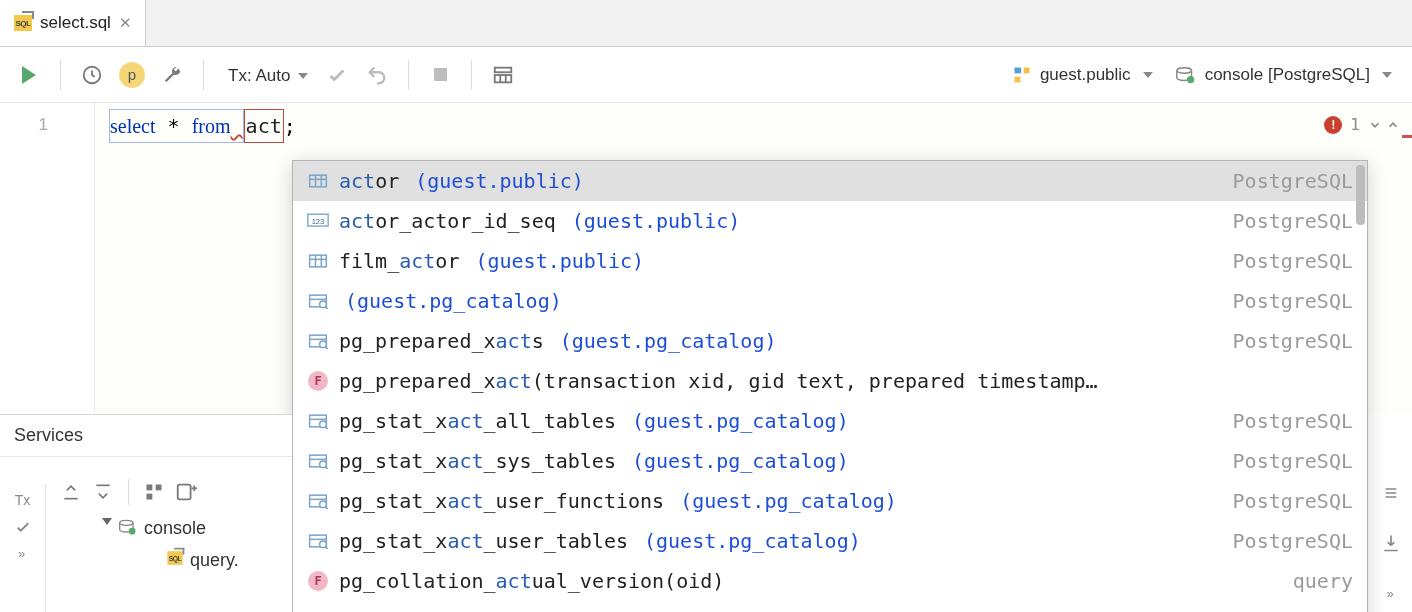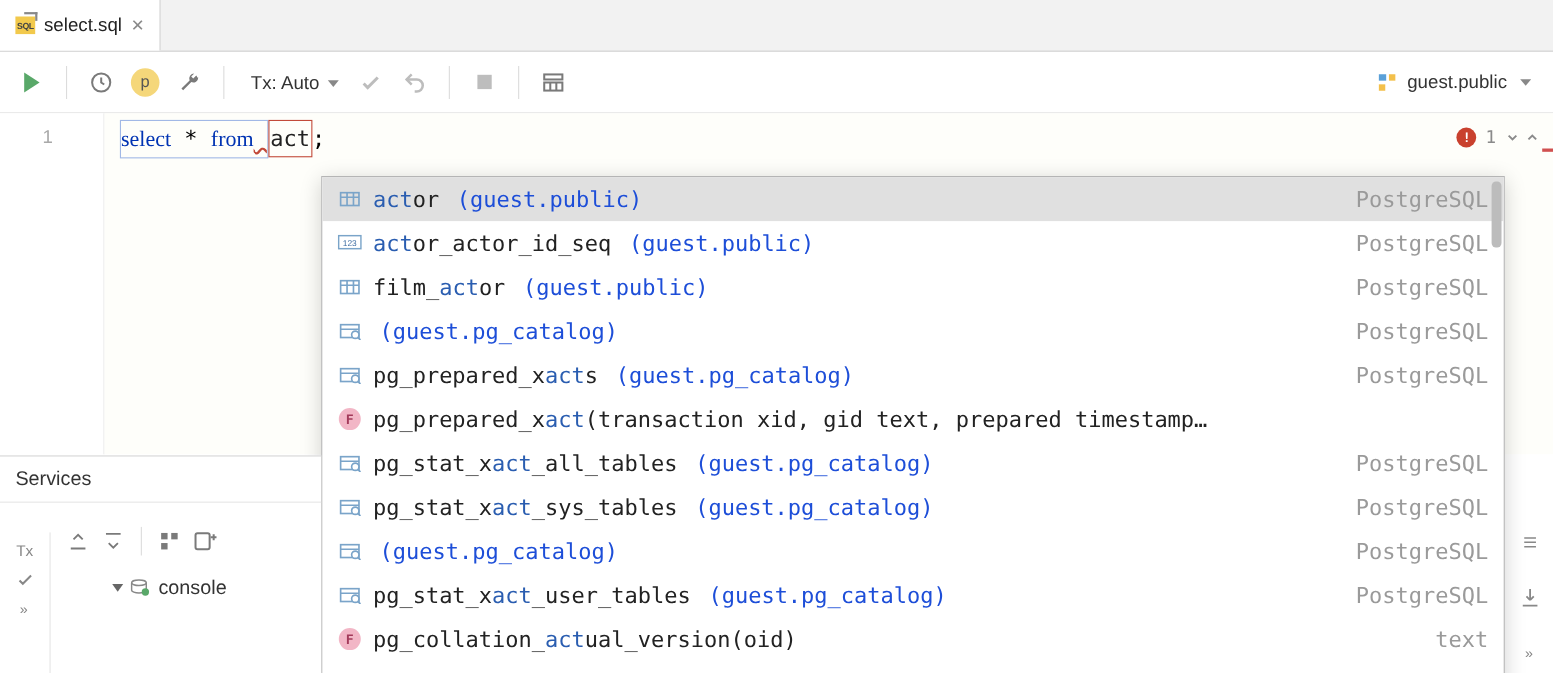--- a/index.html
+++ b/index.html
@@ -110,21 +110,21 @@
 
 .services-panel {
   position:absolute; left:0; top:414px; width:292px; height:204px;
   border-top:1px solid #d6d6d6; background:#fff;
 }
 .services-head { padding:10px 14px; font-size:18px; color:#333; border-bottom:1px solid #e5e5e5;}
 .services-tb { display:flex; align-items:center; gap:6px; padding:6px 12px; height:44px;}
 .svc-icon { width:26px; height:26px; display:flex; align-items:center; justify-content:center; color:#6a6a6a;}
 .services-tb .sep { width:1px; height:26px; background:#dcdcdc; margin:0 6px; }
 .tree { padding:4px 10px 0 10px; font-size:18px; color:#333;}
-.tree-row { display:flex; align-items:center; gap:6px; height:32px; padding-left:46px;}
+.tree-row { display:flex; align-items:flex-start; gap:6px; height:32px; padding-left:46px;}
 .tree-row.sub { padding-left:110px; }
 .tri-down { width:0;height:0;border-left:5px solid transparent;border-right:5px solid transparent;border-top:7px solid #666; }
 .left-rail { position:absolute; left:0; top:484px; width:46px; height:128px; display:flex; flex-direction:column; align-items:center; gap:10px; padding-top:8px; color:#888; border-right:1px solid #e5e5e5; background:#fff;}
 .left-rail .tx-lbl { font-size:14px; font-family:sans-serif;}
 
 
 .right-stubs { position:absolute; right:8px; top:482px; display:flex; flex-direction:column; gap:28px; color:#7a7a7a;}
 .right-stubs div { width:26px; height:22px; display:flex;align-items:center;justify-content:center;}
 
 </style>
@@ -192,20 +192,29 @@
   <div class="toolbar-spacer"></div>
   <div class="db-pill">
     <svg width="20" height="20" viewBox="0 0 24 24">
         <rect x="3" y="3" width="8" height="7" fill="#5aa0d8"></rect>
         <rect x="14" y="3" width="7" height="7" fill="#f3c04b"></rect>
         <rect x="3" y="14" width="7" height="7" fill="#f3c04b"></rect>
       </svg>
     <span>guest.public</span>
     <span class="chev-down"></span>
   </div>
+  <div class="db-pill">
+    <svg width="22" height="20" viewBox="0 0 24 20">
+        <ellipse cx="10" cy="5" rx="8" ry="3" fill="none" stroke="#888" stroke-width="1.6"></ellipse>
+        <path d="M2 5v8c0 1.6 3.6 3 8 3s8-1.4 8-3V5" fill="none" stroke="#888" stroke-width="1.6"></path>
+        <circle cx="17" cy="15" r="4" fill="#59a869"></circle>
+      </svg>
+    <span>console [PostgreSQL]</span>
+    <span class="chev-down"></span>
+  </div>
 </div>
 
 <div class="editor-area">
   <div class="gutter">
     <div>1</div>
   </div>
   <div class="code mono">
     <div class="code-line">
       <span class="tkn-box1"><span class="kw">select</span>&nbsp;*&nbsp;<span class="kw">from</span><span class="squiggle">&nbsp;</span></span>
         <span class="tkn-act">act</span>
@@ -333,20 +342,21 @@
       </div>
       <div class="popup-row">
         <span class="ricon">
           <svg width="20" height="16" viewBox="0 0 24 18" fill="none" stroke="#7aa4c9" stroke-width="1.8">
             <rect x="2" y="2" width="20" height="14"></rect>
             <line x1="2" y1="7" x2="22" y2="7"></line>
             <circle cx="18" cy="13" r="4" fill="#fff" stroke="#7aa4c9"></circle>
             <line x1="21" y1="16" x2="24" y2="19" stroke="#7aa4c9" stroke-width="2"></line>
           </svg>
         </span>
+        <span class="name">pg_stat_x<span class="hl">act</span>_user_functions</span>
         <span class="ctx">(guest.pg_catalog)</span>
         <span class="spacer"></span>
         <span class="kind">PostgreSQL</span>
       </div>
       <div class="popup-row">
         <span class="ricon">
           <svg width="20" height="16" viewBox="0 0 24 18" fill="none" stroke="#7aa4c9" stroke-width="1.8">
             <rect x="2" y="2" width="20" height="14"></rect>
             <line x1="2" y1="7" x2="22" y2="7"></line>
             <circle cx="18" cy="13" r="4" fill="#fff" stroke="#7aa4c9"></circle>
@@ -357,21 +367,21 @@
         <span class="ctx">(guest.pg_catalog)</span>
         <span class="spacer"></span>
         <span class="kind">PostgreSQL</span>
       </div>
       <div class="popup-row">
         <span class="ricon">
           <div class="f-badge">F</div>
         </span>
         <span class="name">pg_collation_<span class="hl">act</span>ual_version(oid)</span>
         <span class="spacer"></span>
-        <span class="kind">text</span>
+        <span class="kind">query</span>
       </div>
     </div>
   <div class="popup-scrollbar"></div>
 </div>
 
 <div class="services-panel">
   <div class="services-head">Services</div>
 </div>
 <div class="left-rail">
   <span class="tx-lbl">Tx</span>
@@ -413,20 +423,26 @@
   <div class="tree">
     <div class="tree-row">
       <span class="tri-down"></span>
       <svg width="20" height="18" viewBox="0 0 24 20">
           <ellipse cx="10" cy="5" rx="8" ry="3" fill="none" stroke="#888" stroke-width="1.6"></ellipse>
           <path d="M2 5v8c0 1.6 3.6 3 8 3s8-1.4 8-3V5" fill="none" stroke="#888" stroke-width="1.6"></path>
           <circle cx="17" cy="15" r="4" fill="#59a869"></circle>
         </svg>
       <span>console</span>
     </div>
+    <div class="tree-row sub">
+      <span class="sql-icon-wrap" style="transform:scale(0.85);">
+          <span class="sql-icon">SQL</span>
+        </span>
+      <span>query.</span>
+    </div>
   </div>
 </div>
 
 <div class="right-stubs">
   <div>
       <svg width="20" height="16" viewBox="0 0 24 24" fill="none" stroke="#888" stroke-width="2">
         <path d="M4 6h16M4 12h16M4 18h16"></path>
       </svg>
     </div>
   <div>

